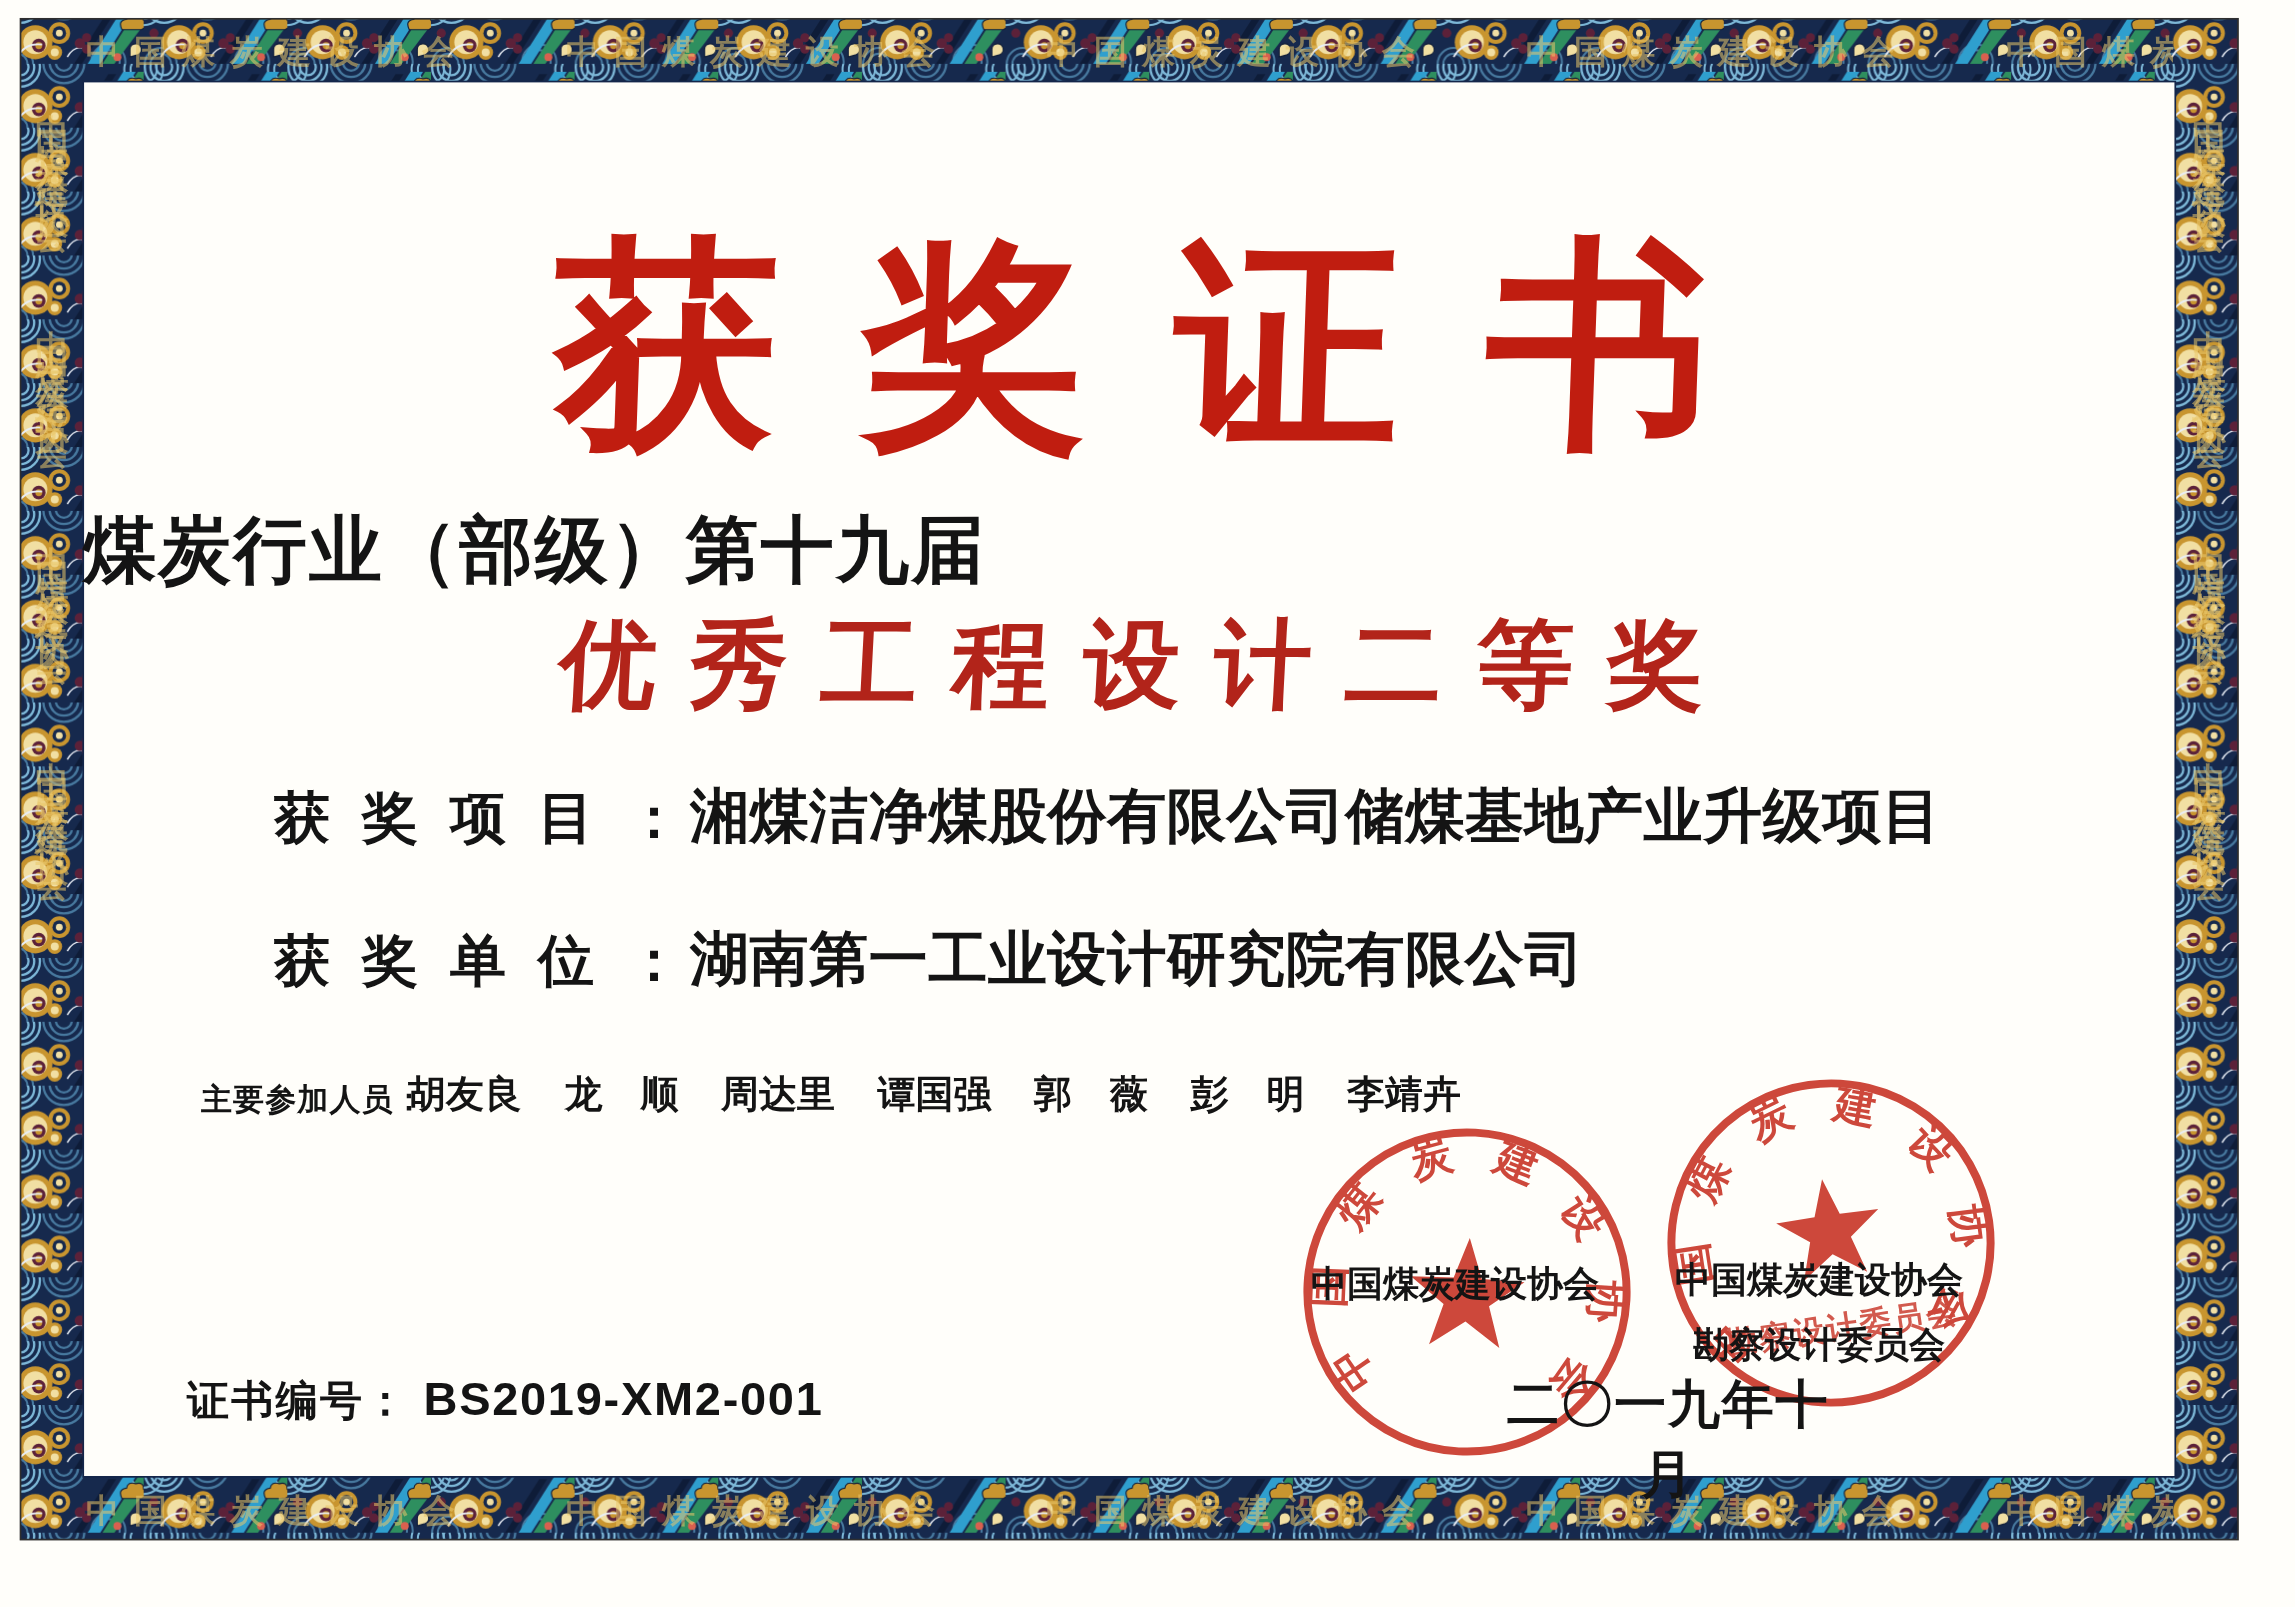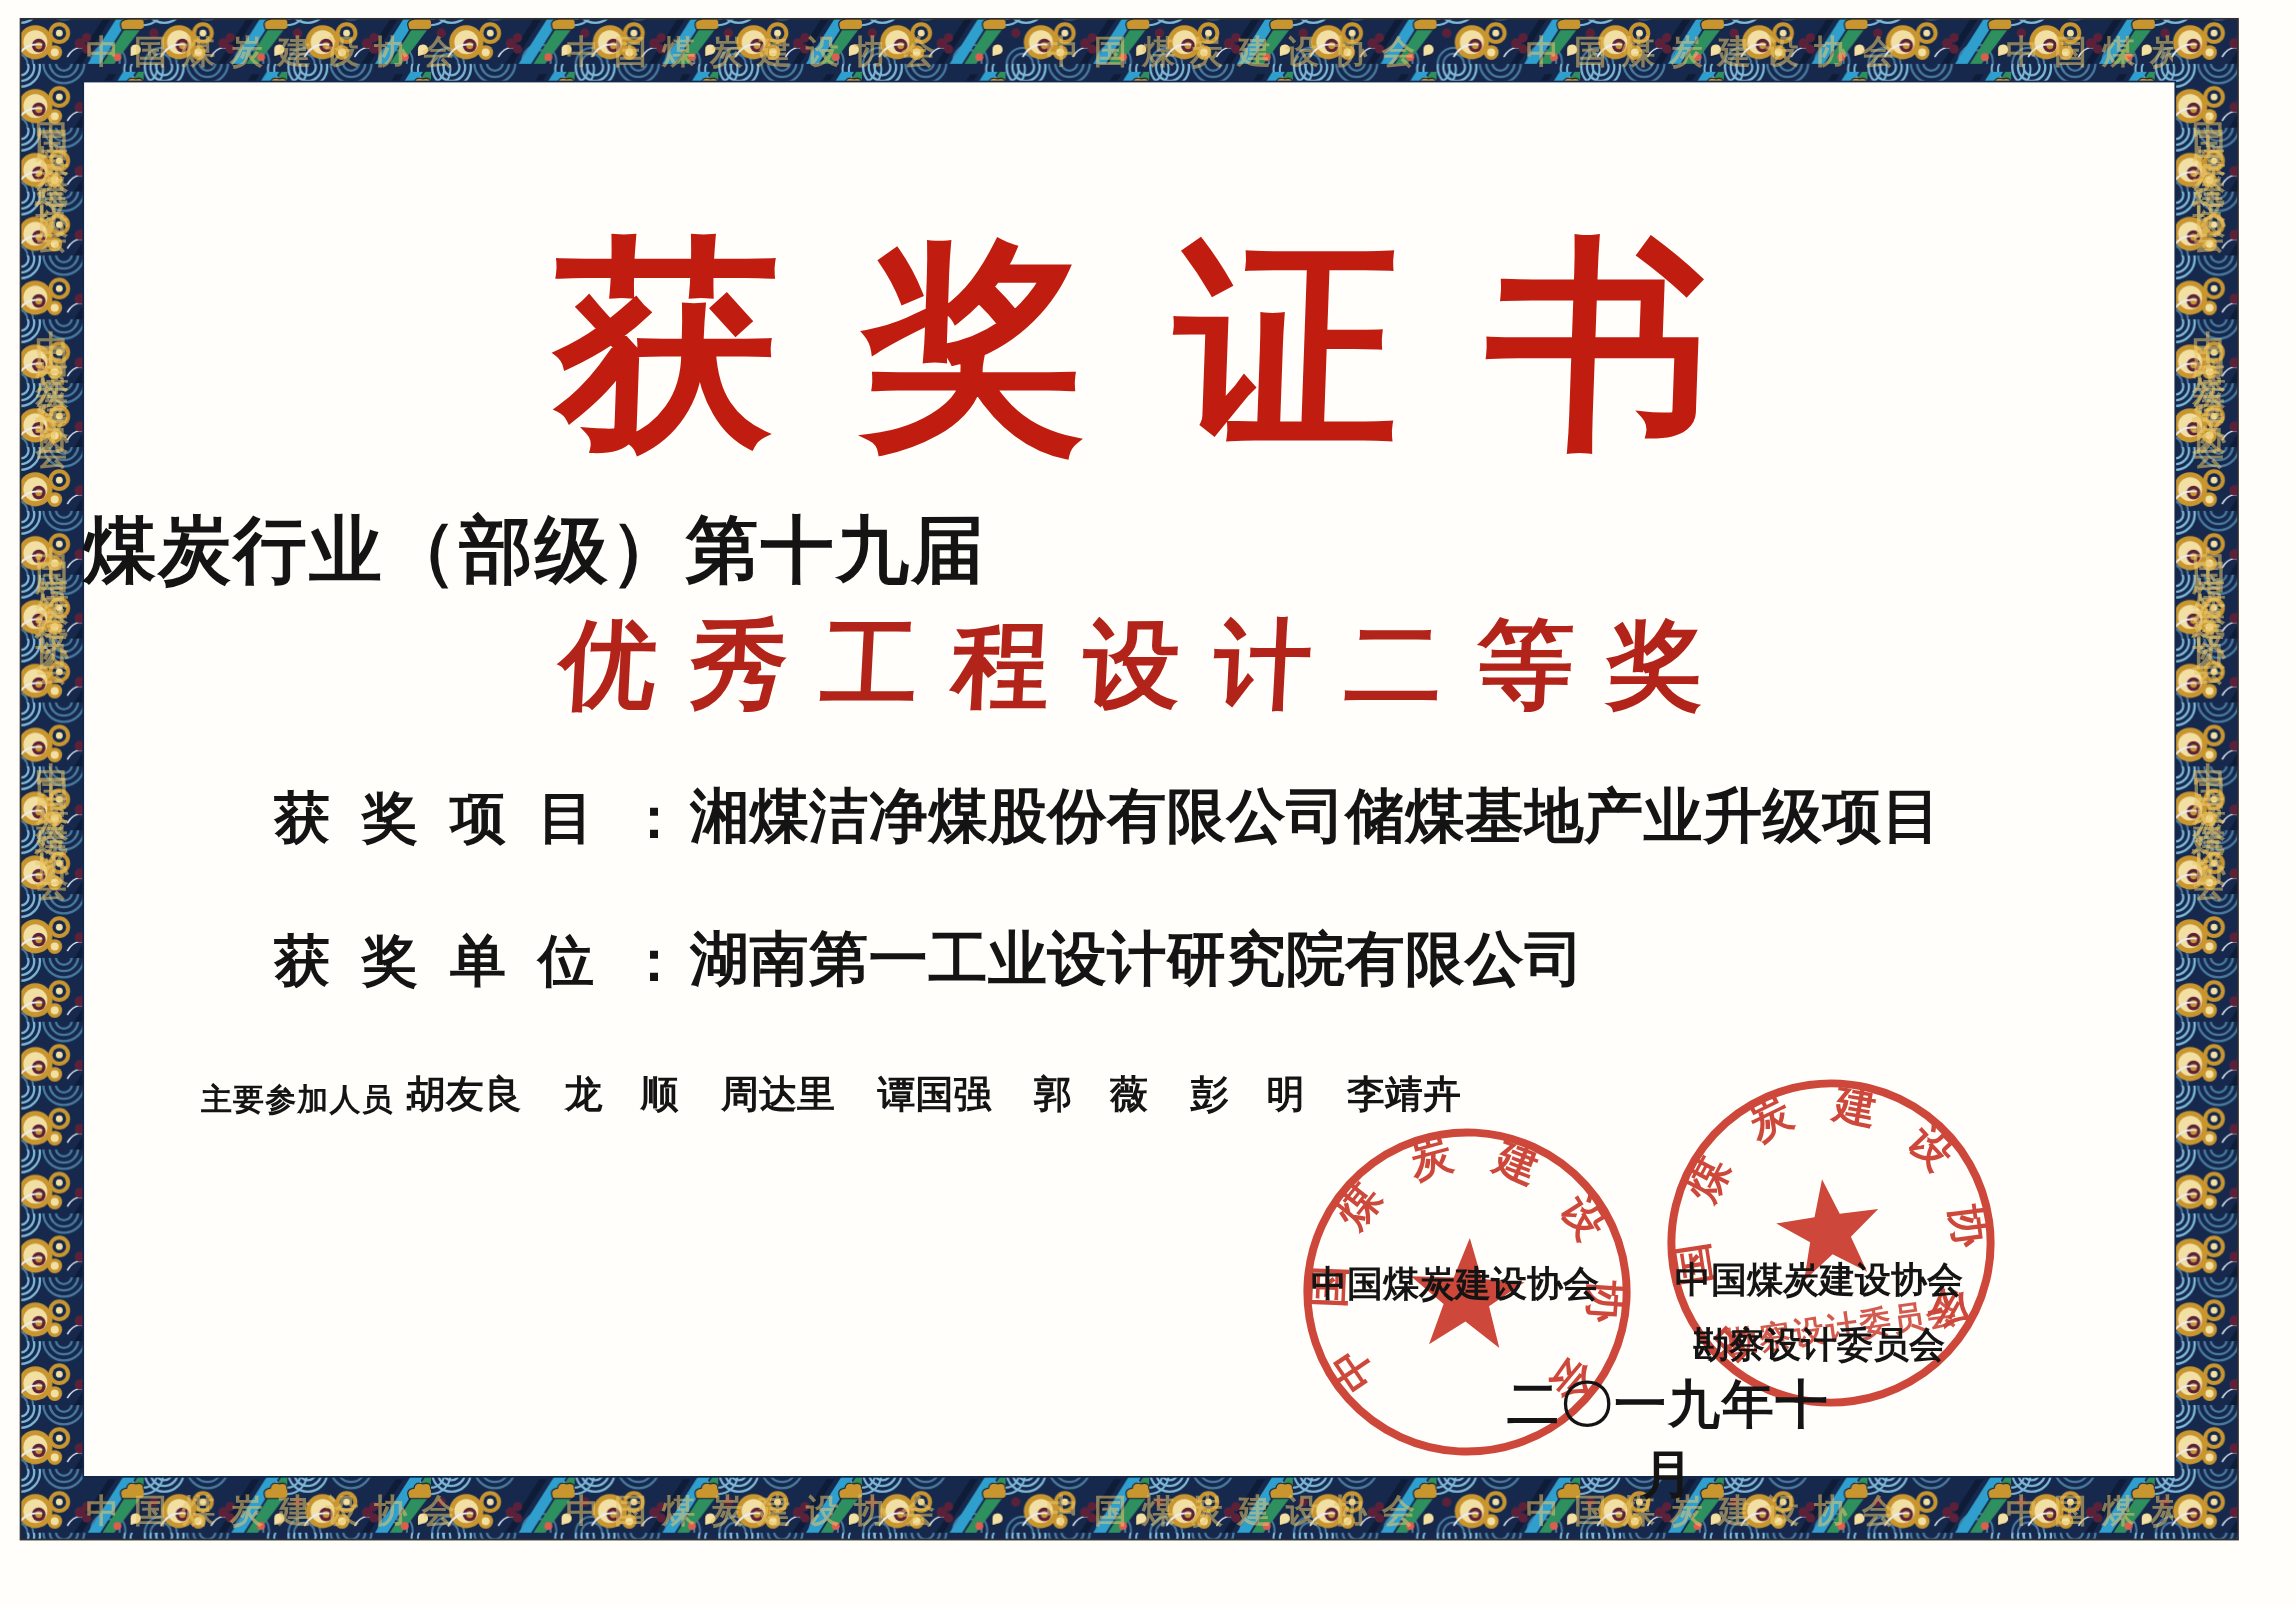--- a/index.html
+++ b/index.html
@@ -185,20 +185,23 @@
         <span class="p-name">胡友良</span>
         <span class="p-name">龙　顺</span>
         <span class="p-name">周达里</span>
         <span class="p-name">谭国强</span>
         <span class="p-name">郭　薇</span>
         <span class="p-name">彭　明</span>
         <span class="p-name">李靖卉</span>
       </div>
     </div>
 
+    <div class="certno">
+      <span class="certno-label">证书编号：</span><span class="certno-value">BS2019-XM2-001</span>
+    </div>
 
     <svg class="seal seal-left" viewBox="-300 -300 600 600" aria-hidden="true">
       <circle class="seal-ring" r="280"></circle>
       <polygon class="seal-star" transform="translate(0,10) scale(1.05)" points="0,-100 23.5,-32.4 95.1,-30.9 38,12.4 58.8,80.9 0,40 -58.8,80.9 -38,12.4 -95.1,-30.9 -23.5,-32.4"></polygon>
       <g>
           <text transform="rotate(-127) translate(0,-218)" class="ring-char">中</text>
           <text transform="rotate(-90.71428571428572) translate(0,-218)" class="ring-char">国</text>
           <text transform="rotate(-54.42857142857143) translate(0,-218)" class="ring-char">煤</text>
           <text transform="rotate(-18.14285714285714) translate(0,-218)" class="ring-char">炭</text>
           <text transform="rotate(18.14285714285714) translate(0,-218)" class="ring-char">建</text>

